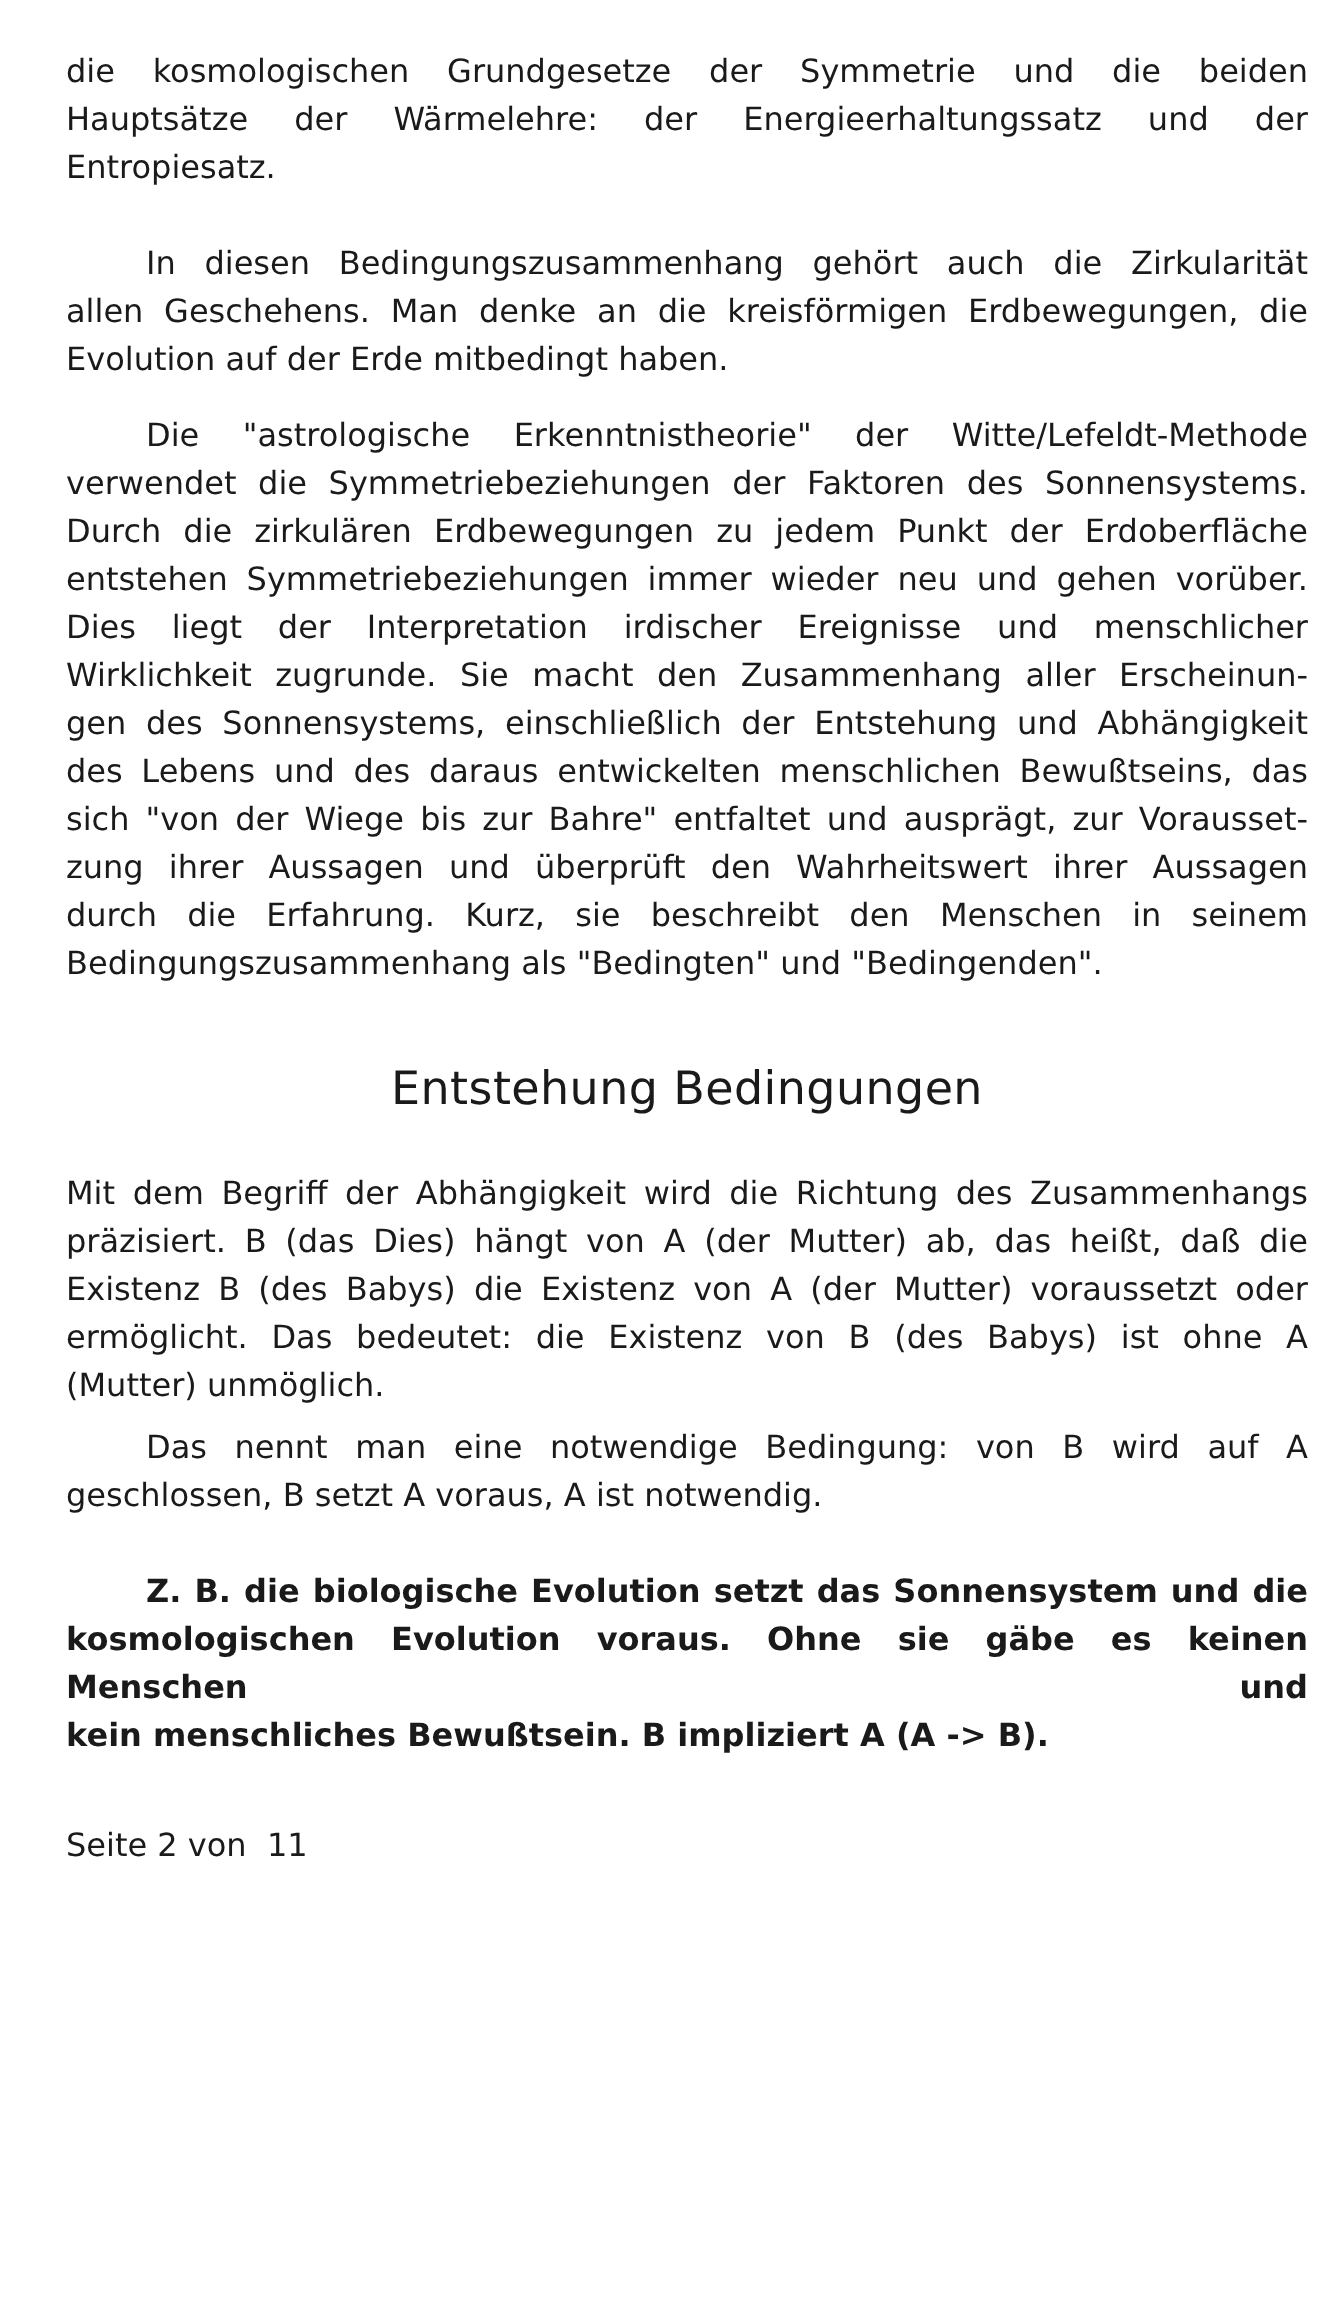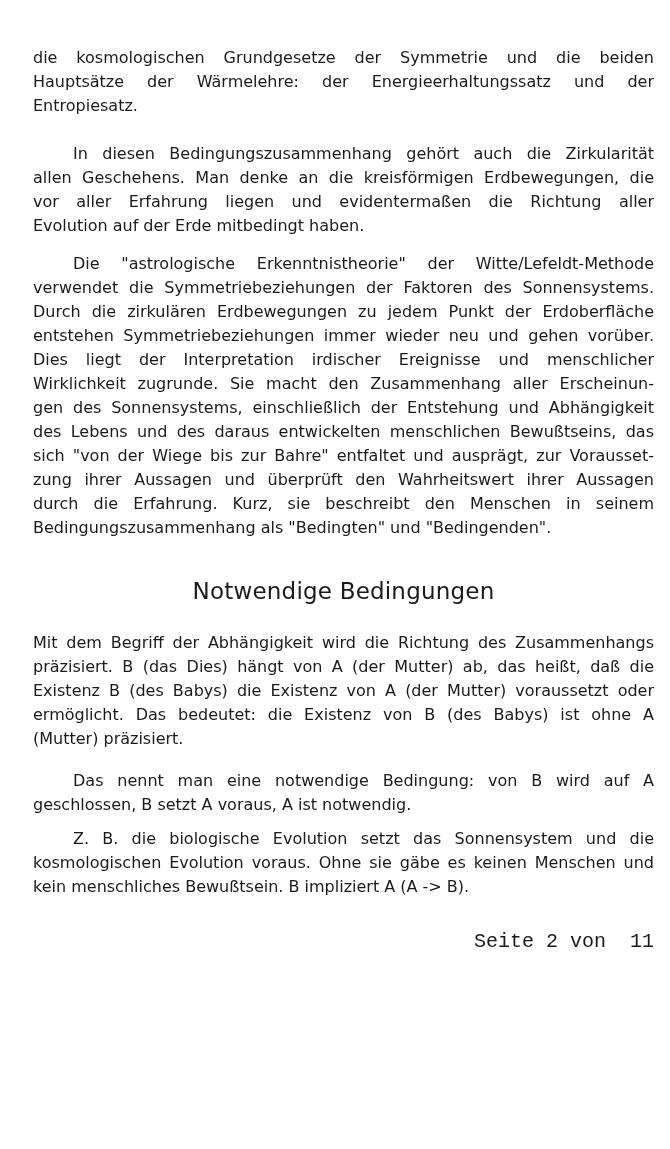--- a/index.html
+++ b/index.html
@@ -4,97 +4,95 @@
 <style>
   html, body { margin: 0; padding: 0; }
   body {
     width: 670px; height: 1149px;
     background: #ffffff;
     overflow: hidden;
     font-family: "DejaVu Sans", "Liberation Sans", sans-serif;
     color: #1a1a1a;
     -webkit-font-smoothing: antialiased;
   }
-  .page { padding: 46px 16px 0 33px; }
+  .page { padding: 24px 16px 0 33px; }
 
   .para { margin: 0; }
   .line {
     font-size: 16px;
     line-height: 24px;
     text-align: justify;
     text-align-last: justify;
     white-space: normal;
   }
   .para .line:last-child { text-align-last: left; }
   .para.indented .line:first-child { text-indent: 40px; }
 
   
   [data-name="intro-paragraphs"] .para:nth-child(2) { margin-top: 24px; }
   [data-name="intro-paragraphs"] .para:nth-child(3) { margin-top: 14px; }
-  [data-name="body-paragraphs"]  .para:nth-child(2) { margin-top: 18px; }
-  [data-name="body-paragraphs"]  .para:nth-child(3) { margin-top: 10px; }
+  [data-name="body-paragraphs"]  .para:nth-child(2) { margin-top: 7px; }
+  [data-name="body-paragraphs"]  .para:nth-child(3) { margin-top: 24px; font-weight: bold; }
 
   .heading {
     font-weight: 400;
     font-size: 23px;
     line-height: 30px;
     letter-spacing: 0.2px;
     text-align: center;
     margin: 36px 0 25px 0;
   }
   .footer {
-    font-size: 20px;
+    font-size: 16px;
     line-height: 24px;
-    text-align: right;
+    text-align: left;
     margin-top: 31px;
     white-space: pre;
-    font-family: Liberation Mono, monospace;
   }
 </style>
 </head>
 <body>
 
 <div class="page" data-name="document-page">
   <section class="para-group" data-name="intro-paragraphs">
       <div class="para" data-name="paragraph">
         <div class="line" data-name="text-line">die kosmologischen Grundgesetze der Symmetrie und die beiden</div>
         <div class="line" data-name="text-line">Hauptsätze der Wärmelehre: der Energieerhaltungssatz und der</div>
         <div class="line" data-name="text-line">Entropiesatz.</div>
       </div>
       <div class="para indented" data-name="paragraph">
         <div class="line" data-name="text-line">In diesen Bedingungszusammenhang gehört auch die Zirkularität</div>
         <div class="line" data-name="text-line">allen Geschehens. Man denke an die kreisförmigen Erdbewegungen, die</div>
-        <div class="line" data-name="text-line">vor aller Erfahrung liegen und evidentermaßen die Richtung aller</div>
         <div class="line" data-name="text-line">Evolution auf der Erde mitbedingt haben.</div>
       </div>
       <div class="para indented" data-name="paragraph">
         <div class="line" data-name="text-line">Die "astrologische Erkenntnistheorie" der Witte/Lefeldt-Methode</div>
         <div class="line" data-name="text-line">verwendet die Symmetriebeziehungen der Faktoren des Sonnensystems.</div>
         <div class="line" data-name="text-line">Durch die zirkulären Erdbewegungen zu jedem Punkt der Erdoberfläche</div>
         <div class="line" data-name="text-line">entstehen Symmetriebeziehungen immer wieder neu und gehen vorüber.</div>
         <div class="line" data-name="text-line">Dies liegt der Interpretation irdischer Ereignisse und menschlicher</div>
         <div class="line" data-name="text-line">Wirklichkeit zugrunde. Sie macht den Zusammenhang aller Erscheinun-</div>
         <div class="line" data-name="text-line">gen des Sonnensystems, einschließlich der Entstehung und Abhängigkeit</div>
         <div class="line" data-name="text-line">des Lebens und des daraus entwickelten menschlichen Bewußtseins, das</div>
         <div class="line" data-name="text-line">sich "von der Wiege bis zur Bahre" entfaltet und ausprägt, zur Vorausset-</div>
         <div class="line" data-name="text-line">zung ihrer Aussagen und überprüft den Wahrheitswert ihrer Aussagen</div>
         <div class="line" data-name="text-line">durch die Erfahrung. Kurz, sie beschreibt den Menschen in seinem</div>
         <div class="line" data-name="text-line">Bedingungszusammenhang als "Bedingten" und "Bedingenden".</div>
       </div>
     </section>
 
-  <h1 class="heading" data-name="section-heading">Notwendige Bedingungen</h1>
+  <h1 class="heading" data-name="section-heading">Entstehung Bedingungen</h1>
 
   <section class="para-group" data-name="body-paragraphs">
       <div class="para" data-name="paragraph">
         <div class="line" data-name="text-line">Mit dem Begriff der Abhängigkeit wird die Richtung des Zusammenhangs</div>
         <div class="line" data-name="text-line">präzisiert. B (das Dies) hängt von A (der Mutter) ab, das heißt, daß die</div>
         <div class="line" data-name="text-line">Existenz B (des Babys) die Existenz von A (der Mutter) voraussetzt oder</div>
         <div class="line" data-name="text-line">ermöglicht. Das bedeutet: die Existenz von B (des Babys) ist ohne A</div>
-        <div class="line" data-name="text-line">(Mutter) präzisiert.</div>
+        <div class="line" data-name="text-line">(Mutter) unmöglich.</div>
       </div>
       <div class="para indented" data-name="paragraph">
         <div class="line" data-name="text-line">Das nennt man eine notwendige Bedingung: von B wird auf A</div>
         <div class="line" data-name="text-line">geschlossen, B setzt A voraus, A ist notwendig.</div>
       </div>
       <div class="para indented" data-name="paragraph">
         <div class="line" data-name="text-line">Z. B. die biologische Evolution setzt das Sonnensystem und die</div>
         <div class="line" data-name="text-line">kosmologischen Evolution voraus. Ohne sie gäbe es keinen Menschen und</div>
         <div class="line" data-name="text-line">kein menschliches Bewußtsein. B impliziert A (A -&gt; B).</div>
       </div>

